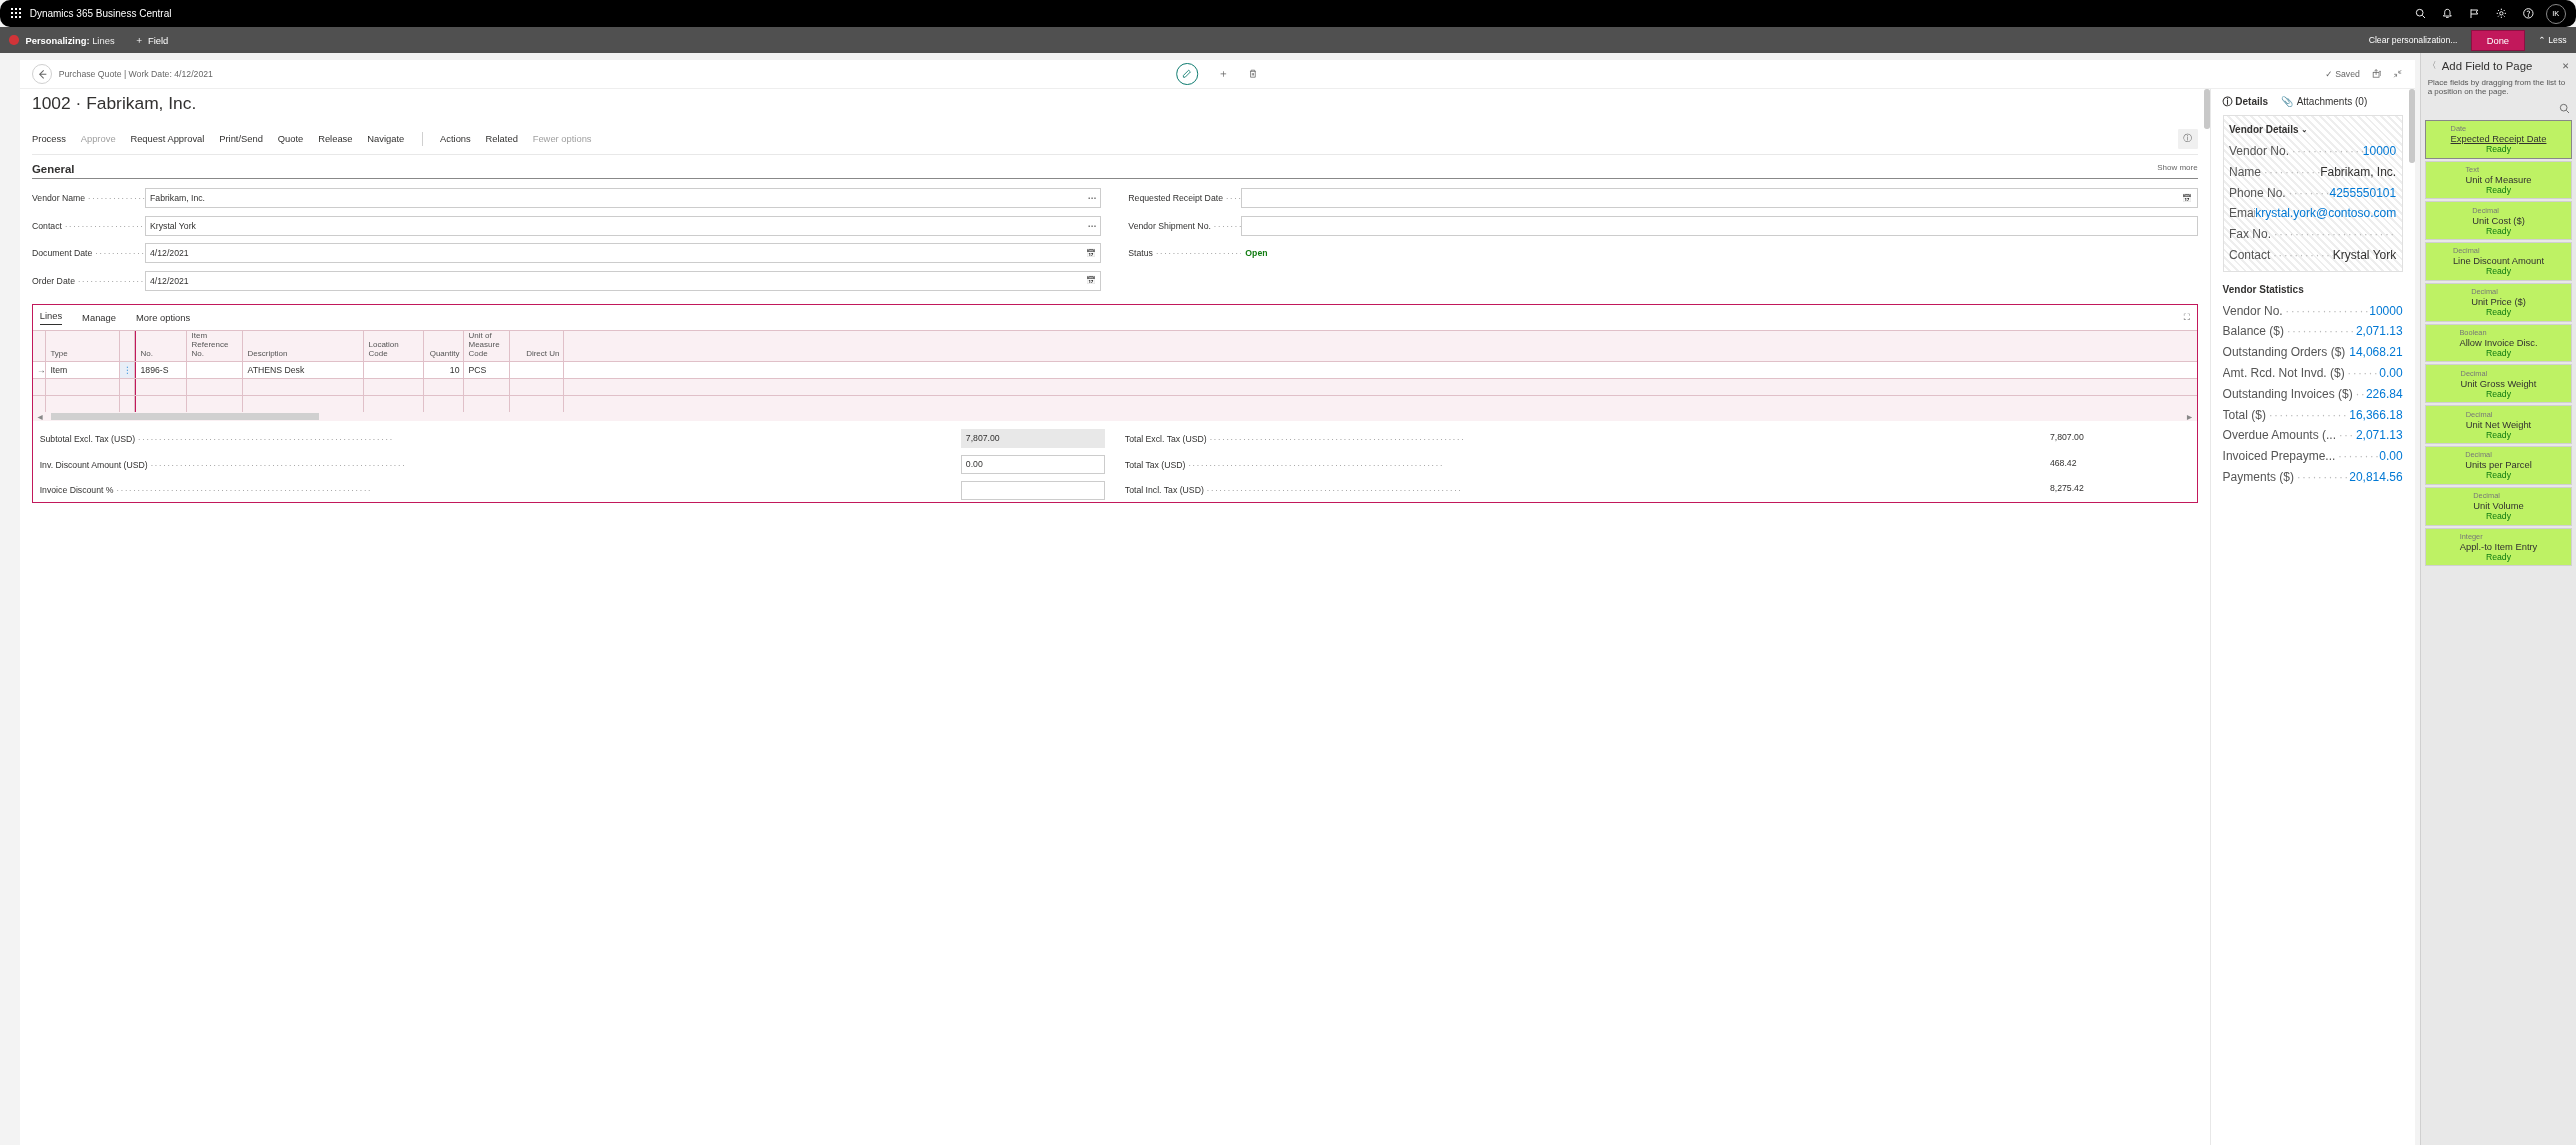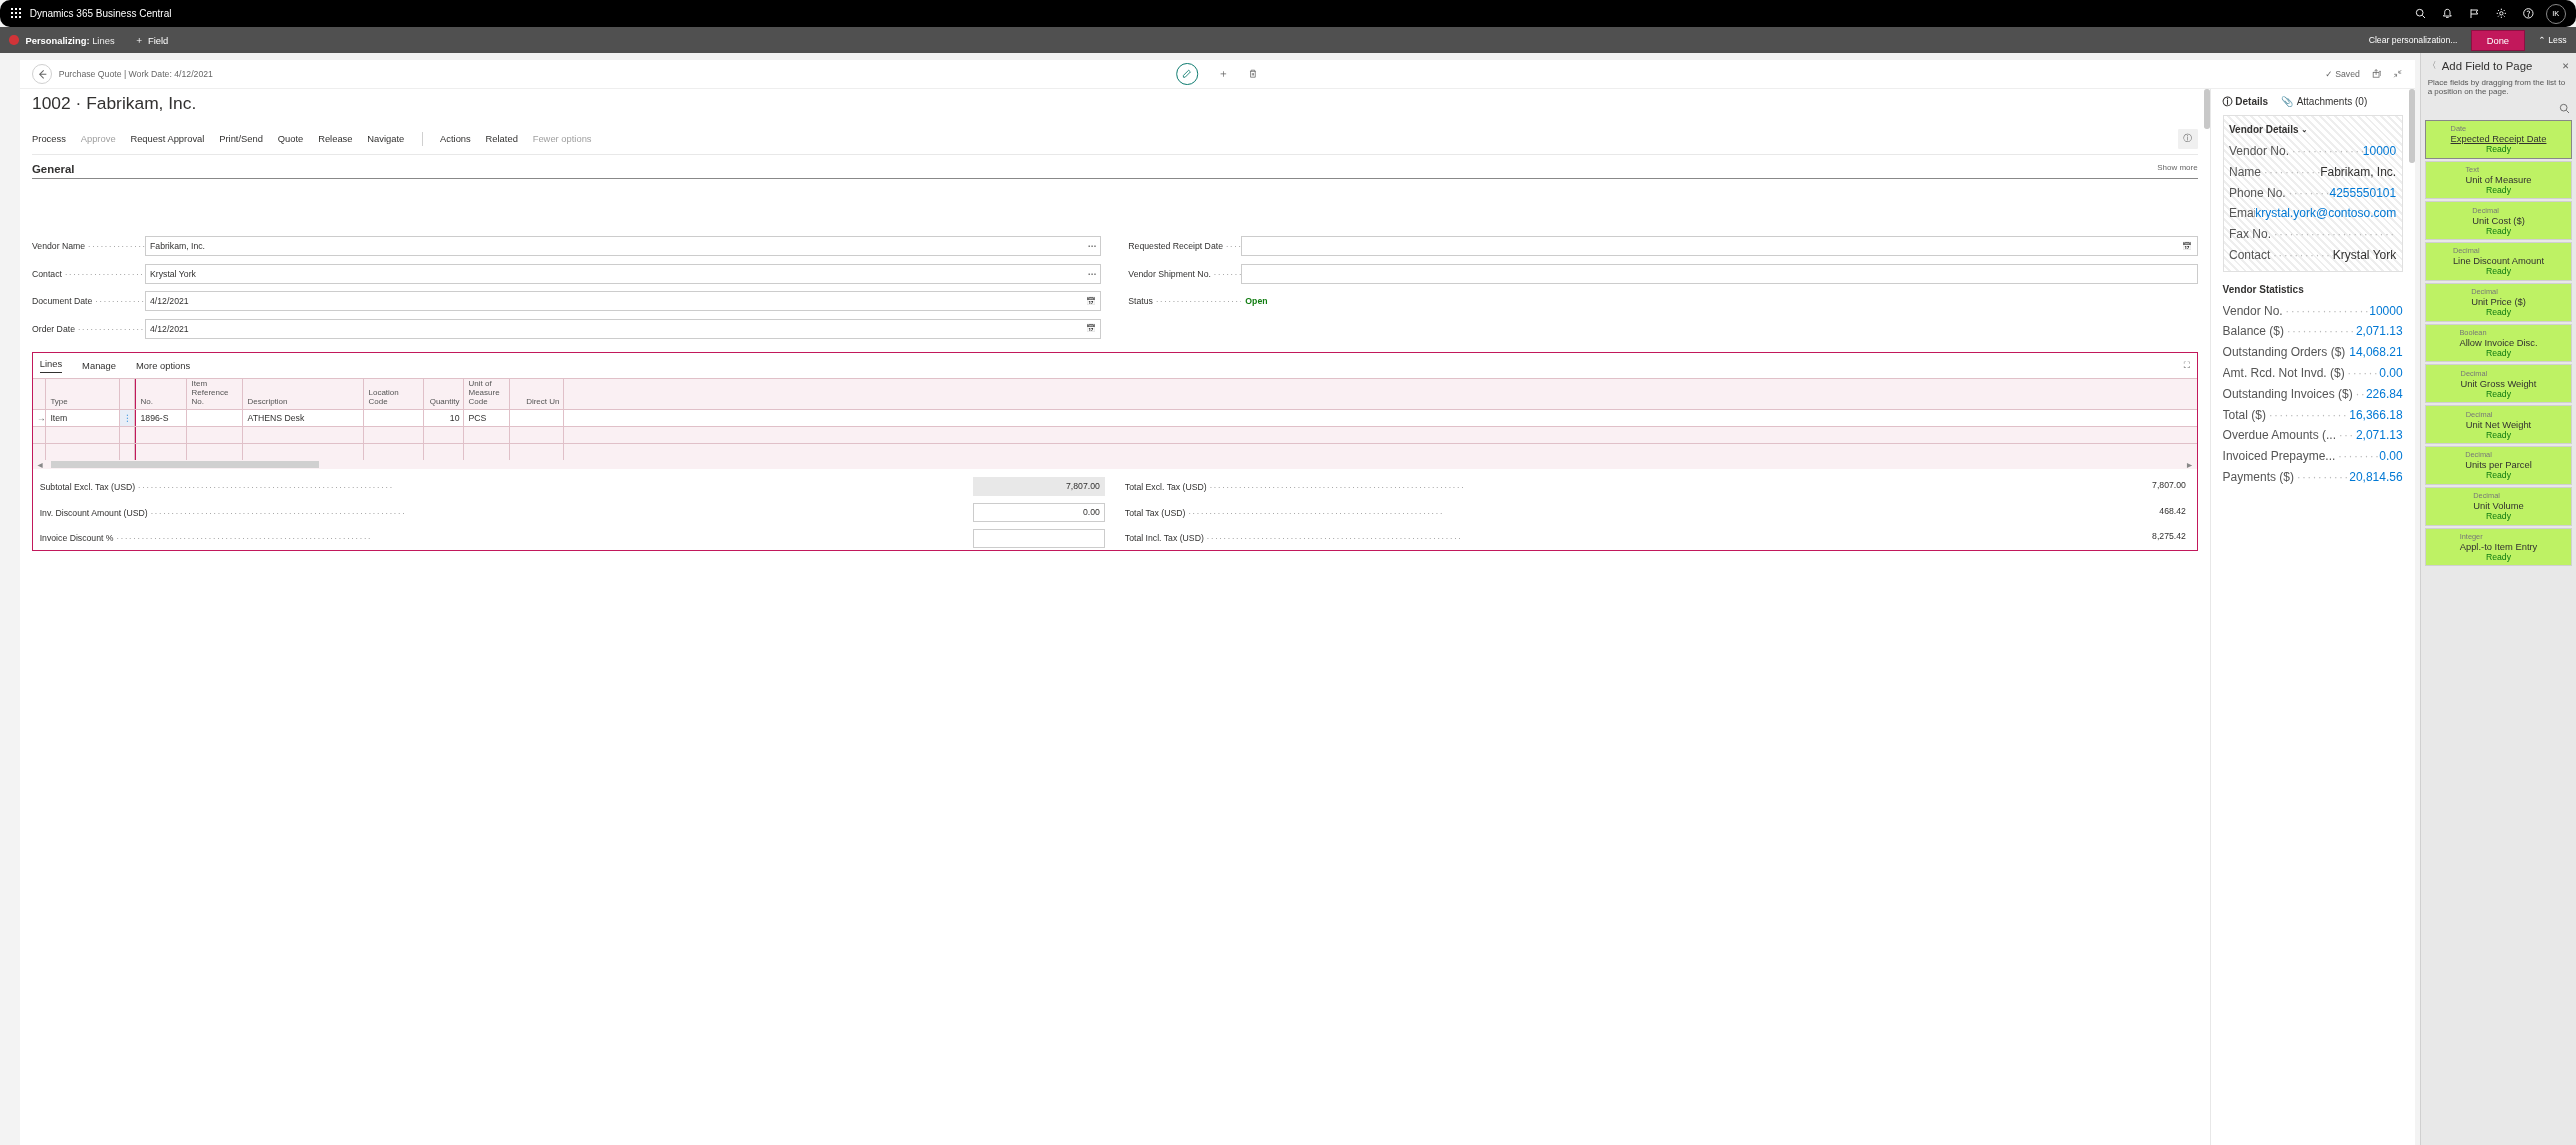--- a/index.html
+++ b/index.html
@@ -53,21 +53,21 @@
 .action-item.disabled { color: #a0a0a0; }
 .action-sep { width: 0.7px; height: 13.4px; background: #d0d0d0; margin: 0 2.7px; }
 .info-icon { margin-left: auto; width: 20px; height: 20px; background: #f0f0f0; display: flex; align-items: center; justify-content: center; border-radius: 1.3px; color: #666; }
 
 
 .section-hdr { display: flex; align-items: flex-start; border-bottom: 0.7px solid #888; padding: 8px 0 2.7px 0; }
 .section-title { font-size: 11.4px; font-weight: 600; }
 .show-more { margin-left: auto; font-size: 8px; color: #666; cursor: pointer; }
 
 .form-grid { display: flex; gap: 27px; padding: 9.4px 0; }
-.form-col { flex: 1; display: flex; flex-direction: column; gap: 7.4px; margin-top: 48px; }
+.form-col { flex: 1; display: flex; flex-direction: column; gap: 7.4px; }
 .form-row { display: flex; align-items: center; }
 .form-label { width: 113px; font-size: 8.7px; color: #323130; position: relative; overflow: hidden; white-space: nowrap; }
 .form-label::after { content: "·····························································"; color: #999; position: absolute; margin-left: 2.7px; letter-spacing: 1.3px; }
 .form-input { flex: 1; height: 20px; border: 0.7px solid #ccc; padding: 0 4px; display: flex; align-items: center; background: #fff; position: relative; }
 .form-input.dd::after { content: "⋯"; position: absolute; right: 4px; color: #666; cursor: pointer; font-weight: bold; }
 .form-input.cal::after { content: "📅"; position: absolute; right: 4px; font-size: 8px; filter: grayscale(1); cursor: pointer; }
 .status-open { color: #107c10; font-weight: 600; }
 
 
 .lines-box { border: 1.3px solid #c2185b; margin-top: 4px; padding: 0; }
@@ -90,21 +90,21 @@
 .grid-row .col-sel { color: #666; }
 .row-menu { color: #0078d4; cursor: pointer; background: #e8eef7; }
 .h-scroll { height: 9.4px; background: #faf0f3; display: flex; align-items: center; padding: 0 2.7px; }
 .h-thumb { height: 6.7px; width: 268px; background: #d0d0d0; margin-left: 6.7px; }
 
 .totals { padding: 8px 6.7px 2.7px 6.7px; display: flex; gap: 20px; }
 .totals-col { flex: 1; display: flex; flex-direction: column; gap: 6.7px; }
 .totals-row { display: flex; align-items: center; }
 .totals-label { flex: 1; font-size: 8.7px; position: relative; overflow: hidden; white-space: nowrap; }
 .totals-label::after { content: "·····························································"; color: #999; position: absolute; margin-left: 2.7px; letter-spacing: 1.3px; }
-.totals-val { width: 132px; height: 19px; border: 0.7px solid #ccc; background: #fff; text-align: right; padding: 2.7px 4px; }
+.totals-val { width: 144px; height: 19px; border: 0.7px solid #ccc; background: #fff; padding: 2.7px 4px; }
 .totals-val.grey { background: #e8e8e8; border-color: #e8e8e8; }
 .totals-val.noborder { border: none; background: transparent; }
 
 
 .fb-tabs { display: flex; gap: 13.4px; padding: 5.4px 0 6.7px 0; align-items: center; }
 .fb-tab { font-size: 10px; display: flex; align-items: center; gap: 2.7px; cursor: pointer; }
 .fb-tab.active { font-weight: 600; }
 .fb-section { margin-bottom: 9.4px; }
 .fb-hdr { font-size: 10px; font-weight: 600; padding: 2.7px 0 5.4px 0; display: flex; align-items: center; gap: 2.7px; }
 .striped { background: repeating-linear-gradient(45deg, #fff, #fff 3.4px, #eee 3.4px, #eee 5.4px); padding: 5.4px; border: 0.7px solid #e0e0e0; }

